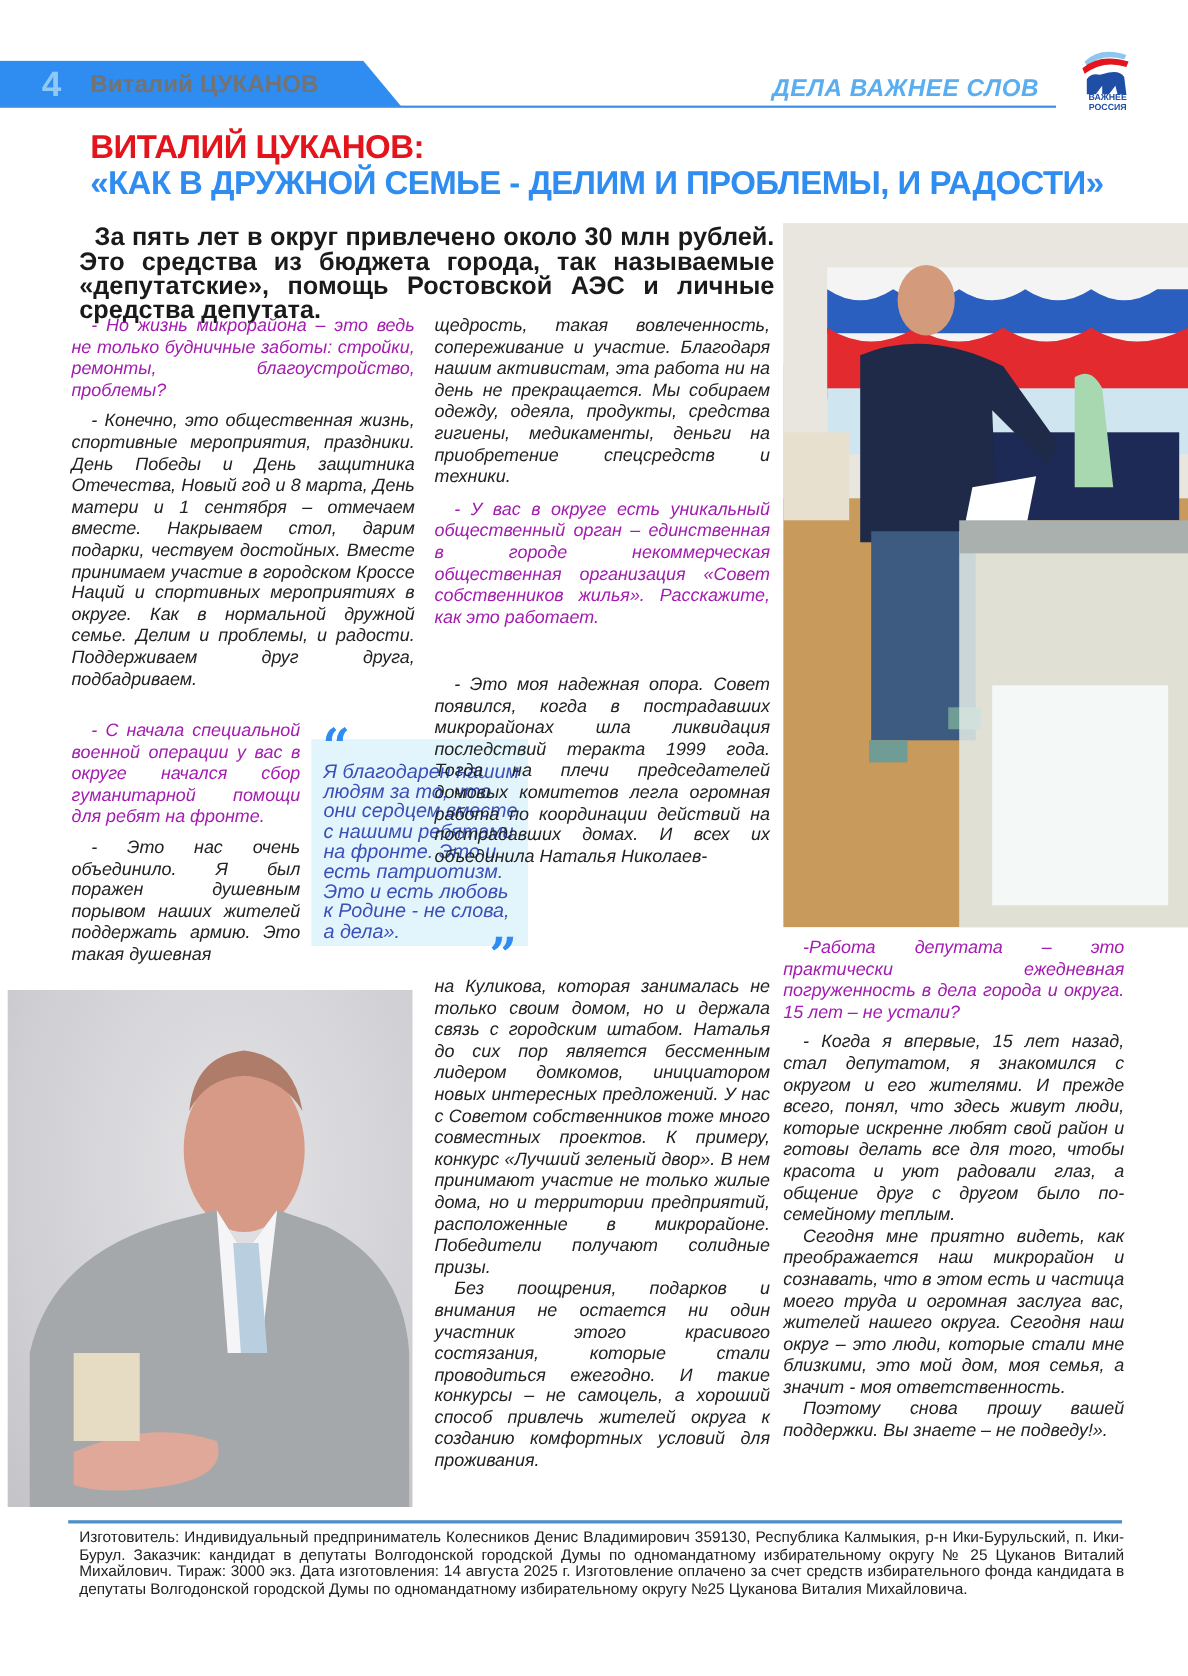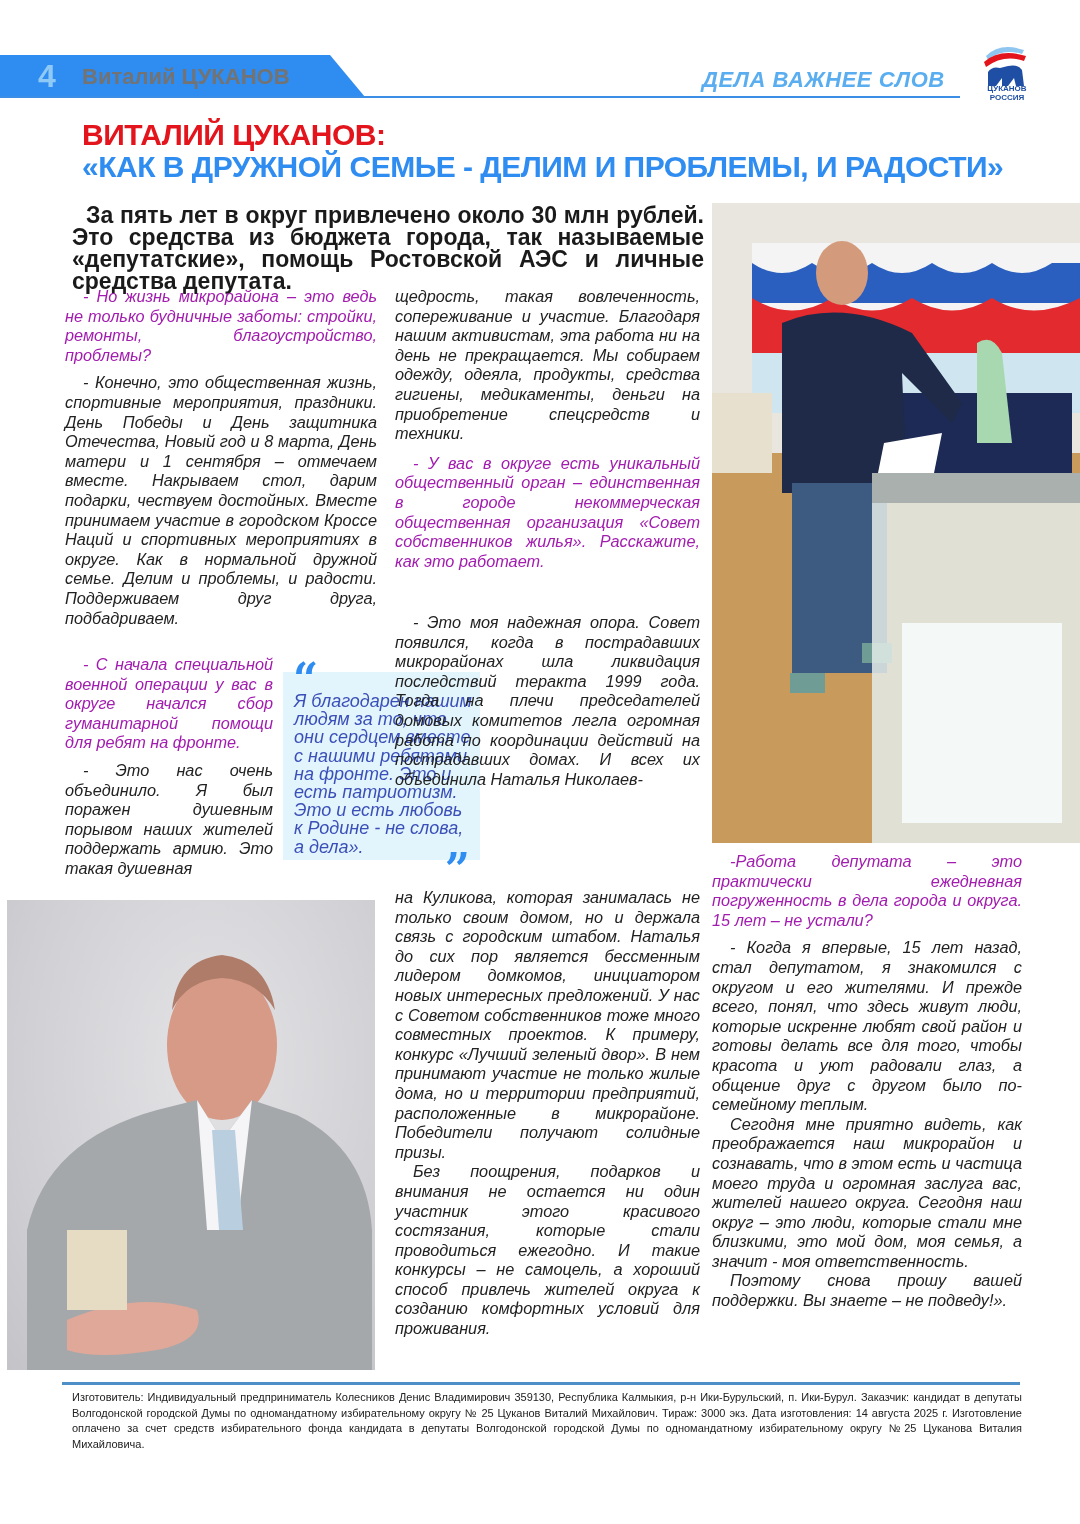--- a/index.html
+++ b/index.html
@@ -83,39 +83,39 @@
       background: linear-gradient(#e7e3d8 0%, #e7e3d8 8%, #f2f2f2 8%, #f2f2f2 20%, #dcdcdc 20%);
     }
     .photo-portrait {
       left: 7px; top: 900px; width: 368px; height: 470px; overflow: hidden;
       background: radial-gradient(ellipse at 55% 35%, #e3e3e6 0%, #cfcfd3 70%, #c4c4c8 100%);
     }
     
     .foot-line { left: 62px; top: 1382px; width: 958px; height: 3px; background: #4f8fc8; }
     .footer {
       left: 72px; top: 1390px; width: 950px; font-family: "Liberation Sans", sans-serif;
-      font-size: 11px; line-height: 15.5px; color: #222; text-align: justify;
+      font-size: 14px; line-height: 15.5px; color: #222; text-align: justify;
     }
   </style>
 </head>
 <body>
 
 <div class="abs hdr-band"></div>
 <div class="abs hdr-line"></div>
 <div class="abs page-num">4</div>
 <div class="abs hdr-name">Виталий ЦУКАНОВ</div>
 <div class="abs slogan">ДЕЛА ВАЖНЕЕ СЛОВ</div>
 <div class="abs logo">
   <svg width="54" height="44" viewBox="0 0 54 44">
     <path d="M8 14 Q22 0 46 8 L44 12 Q24 6 10 18 Z" fill="#8fc6ef"></path>
     <path d="M6 20 Q22 6 48 14 L46 19 Q26 12 8 25 Z" fill="#e3141b"></path>
     <path d="M10 44 L10 30 Q14 24 22 26 L30 24 Q40 22 44 28 L46 44 L38 44 L36 36 L30 44 L24 44 L24 36 L18 44 Z" fill="#1f4fa5"></path>
   </svg>
   <div class="logo-text">
-    <div>ЦУКАНОВ</div>
+    <div>ВАЖНЕЕ</div>
     <div>РОССИЯ</div>
   </div>
 </div>
 
 <div class="abs title1">ВИТАЛИЙ ЦУКАНОВ:</div>
 <div class="abs title2">«КАК В ДРУЖНОЙ СЕМЬЕ - ДЕЛИМ И ПРОБЛЕМЫ, И РАДОСТИ»</div>
 
 <div class="abs lead">За пять лет в округ привлечено около 30 млн рублей. Это средства из бюджета города, так называемые «депутатские», помощь Ростовской АЭС и личные средства депутата.</div>
 
 <div class="abs col1 txt">

